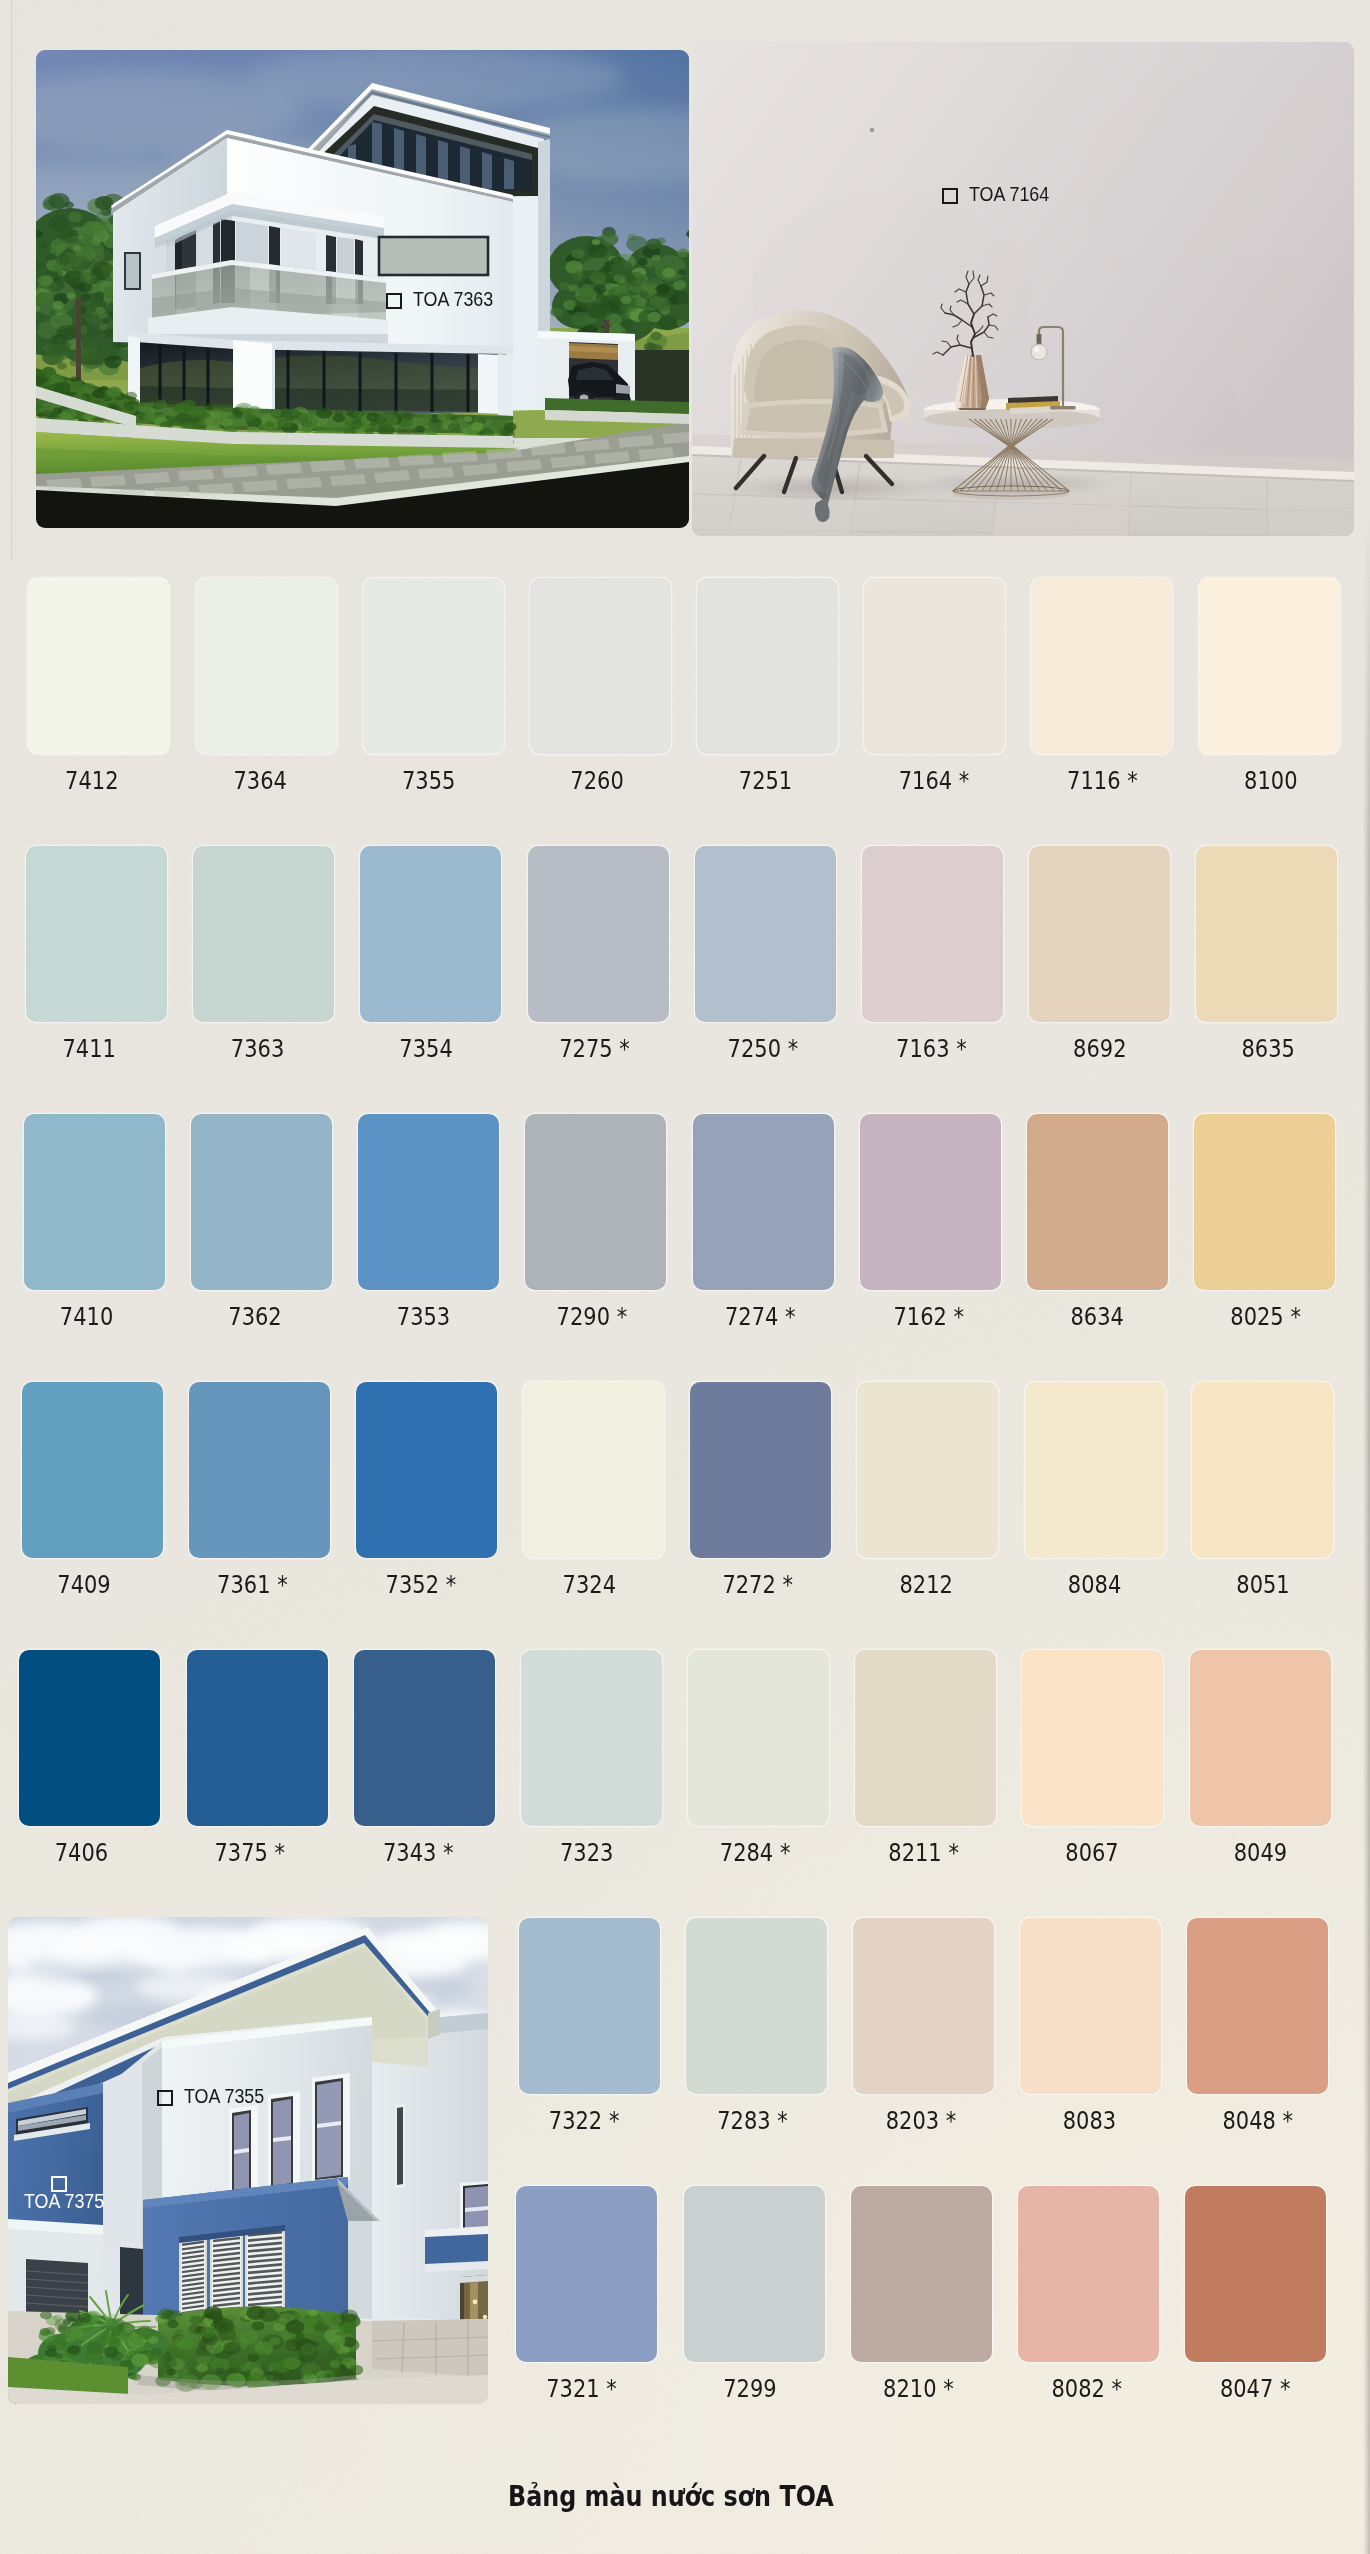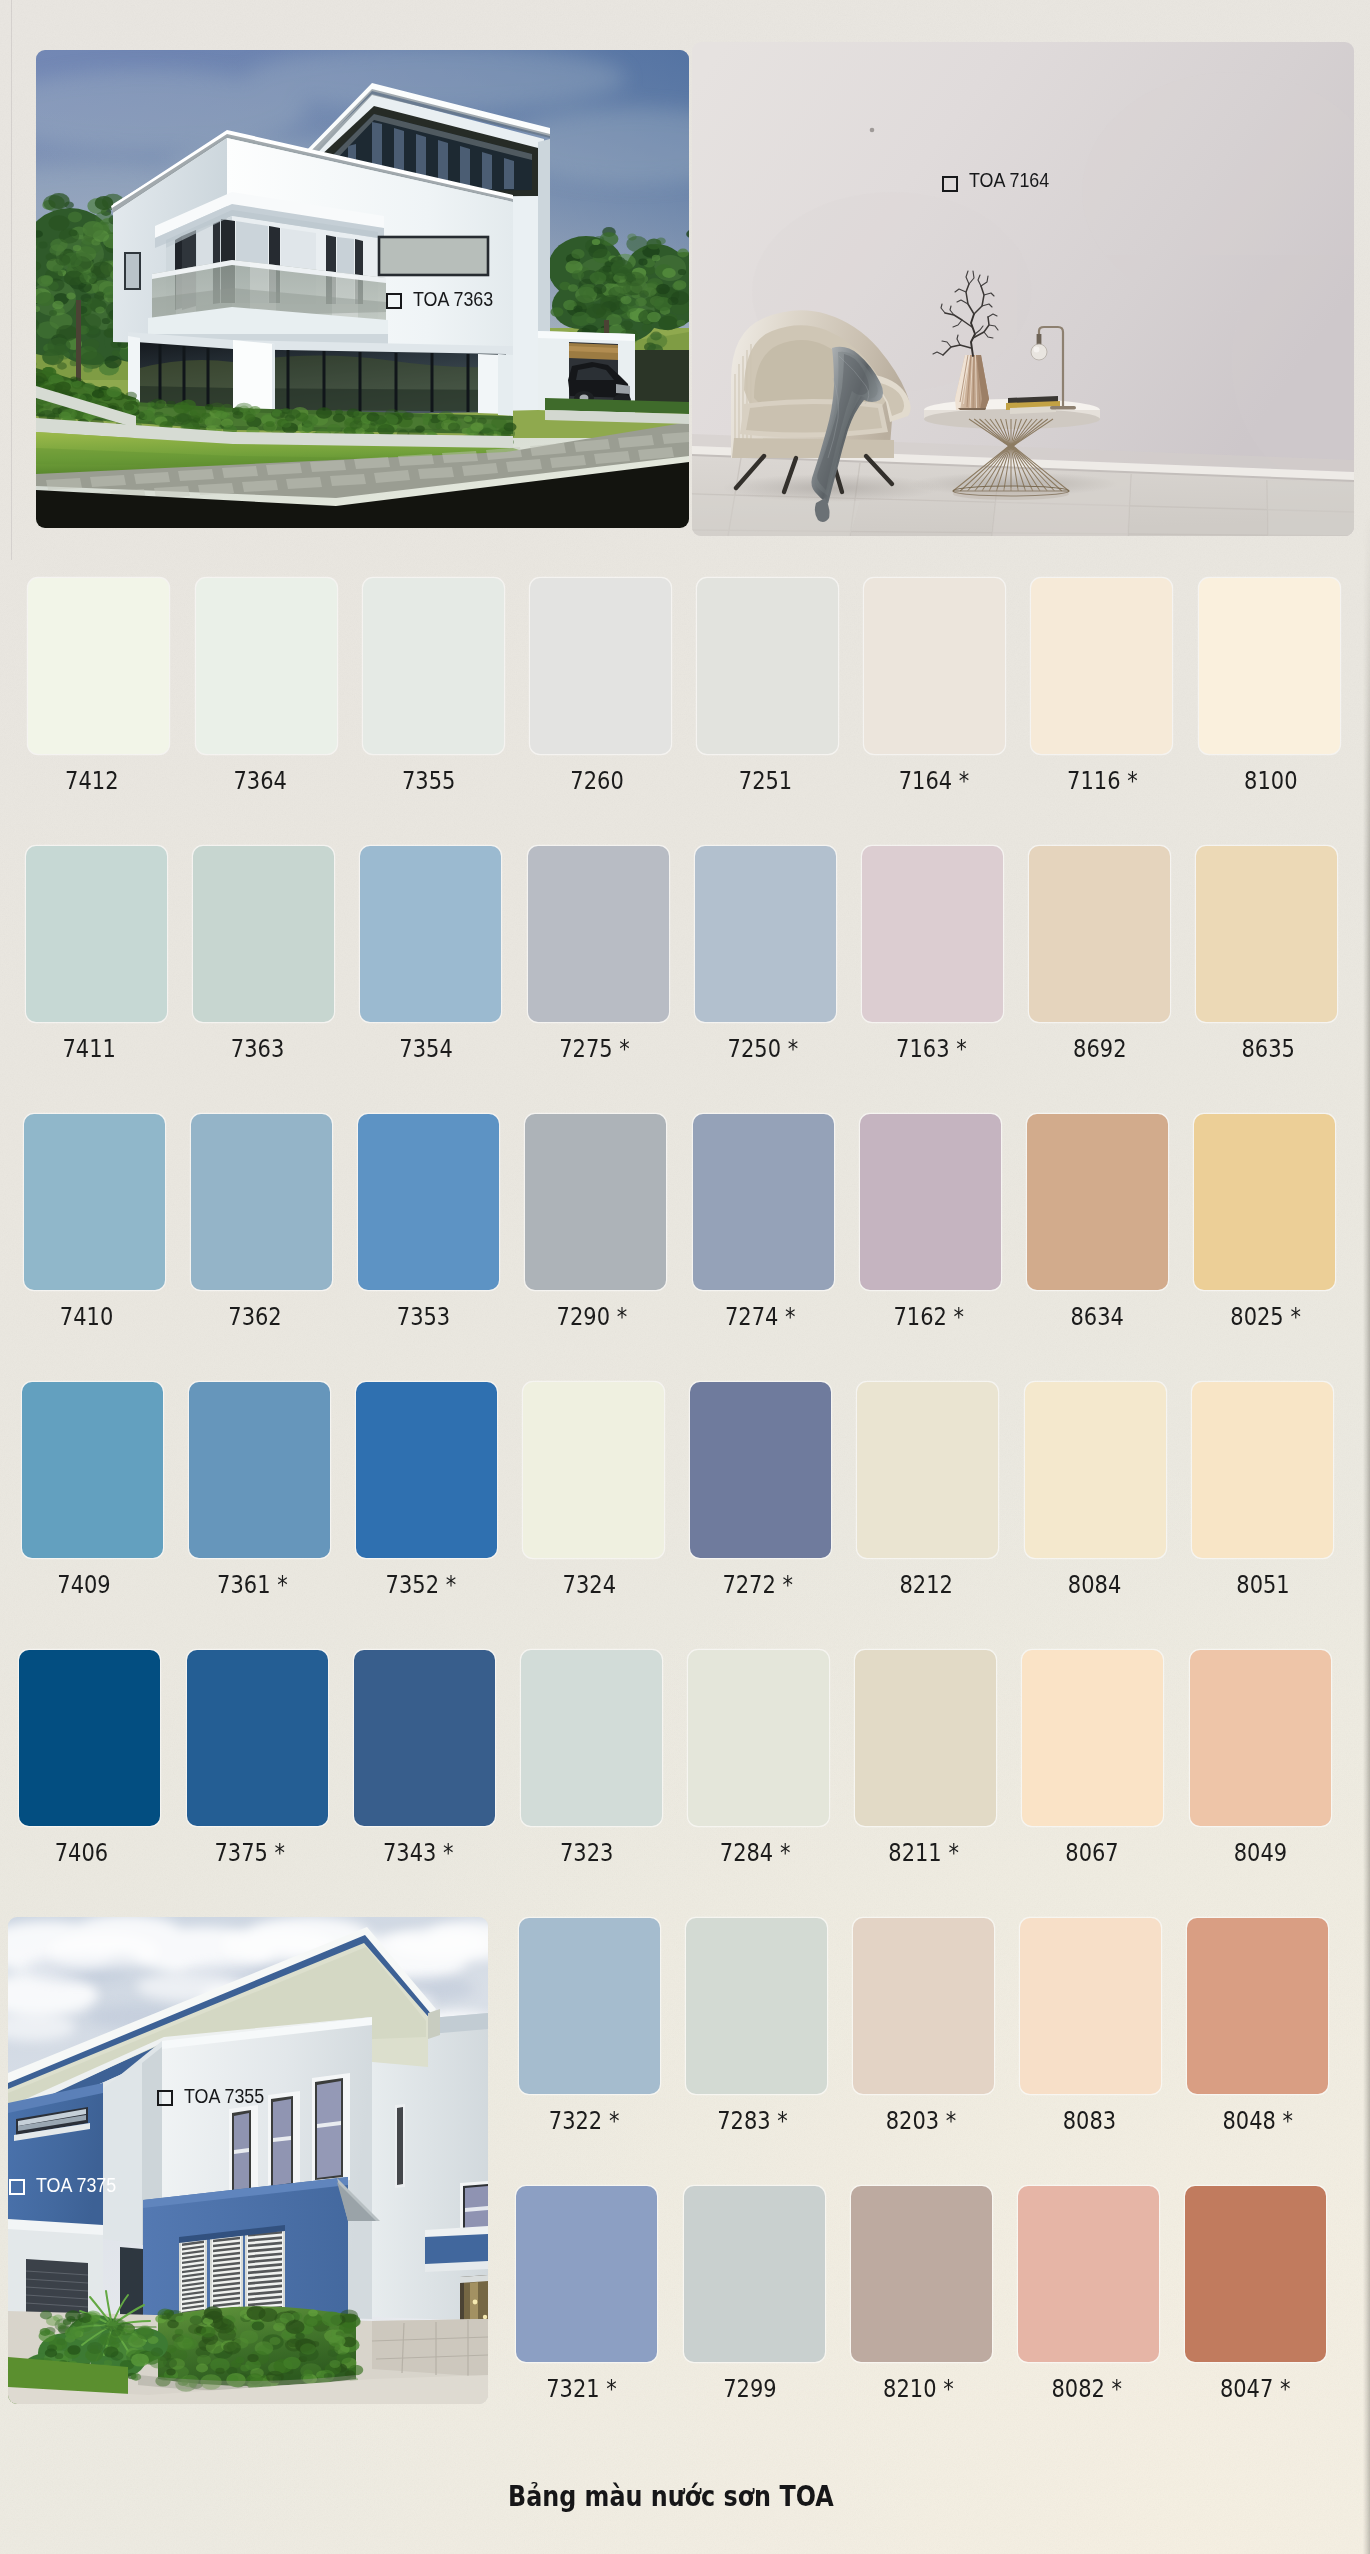--- a/index.html
+++ b/index.html
@@ -1112,21 +1112,21 @@
   <path d="M347 294 L347 289 Q347 285 352 285 L366 285 Q371 285 371 290 L371 366"></path>
  </g>
  <path d="M344.6 292 L349.4 292 L349.4 303 L344.6 303 Z" fill="#6d6357"></path>
  <circle cx="347" cy="310" r="8" fill="#e9e5e0"></circle>
  <circle cx="347" cy="310" r="8" fill="none" stroke="#b1aba3" stroke-width="0.8"></circle>
  <circle cx="344.5" cy="307.5" r="3" fill="#f7f5f2" opacity="0.8"></circle>
  <rect x="358" y="364" width="26" height="3.6" rx="1.8" fill="#8d8070"></rect>
 </svg>
 
   </div>
-  <div class="tag" style="left:942px;top:171px;align-items:flex-end;">
+  <div class="tag" style="left:942px;top:185px;">
     <span class="tagbox"></span>
     <span>TOA 7164</span>
   </div>
 
   <div class="photo" style="left:8px;top:1917px;width:480px;height:487px;">
 
 <svg class="ph" viewBox="0 0 480 487" preserveAspectRatio="none">
  <defs>
   <linearGradient id="sky3" x1="0" y1="0" x2="0.25" y2="1">
    <stop offset="0" stop-color="#c9d3e0"></stop>
@@ -1647,21 +1647,21 @@
 
  <path d="M0 440 L120 450 L120 487 L0 487 Z" fill="#5b8f2f"></path>
  <path d="M0 470 L140 478 L364 462 L480 458 L480 487 L0 487 Z" fill="#dedad1"></path>
 </svg>
 
   </div>
   <div class="tag" style="left:141px;top:2087px;margin-left:16px;">
     <span class="tagbox"></span>
     <span>TOA 7355</span>
   </div>
-  <div class="tag tag-light" style="left:9px;top:2176px;">
+  <div class="tag tag-light" style="left:24px;top:2176px;flex-direction:column;">
     <span class="tagbox"></span>
     <span>TOA 7375</span>
   </div>
 
   <div id="swatch-grid">
 <div class="swatch" style="left:28.3px;top:578.0px;width:141.0px;height:176.0px;background:#f2f5e8"></div>
 <div class="code" style="left:91.8px;top:767.0px;width:180px;margin-left:-90px">7412</div>
 <div class="swatch" style="left:195.5px;top:578.0px;width:141.0px;height:176.0px;background:#eaf0e8"></div>
 <div class="code" style="left:260.2px;top:767.0px;width:180px;margin-left:-90px">7364</div>
 <div class="swatch" style="left:362.6px;top:578.0px;width:141.0px;height:176.0px;background:#e5eae5"></div>

